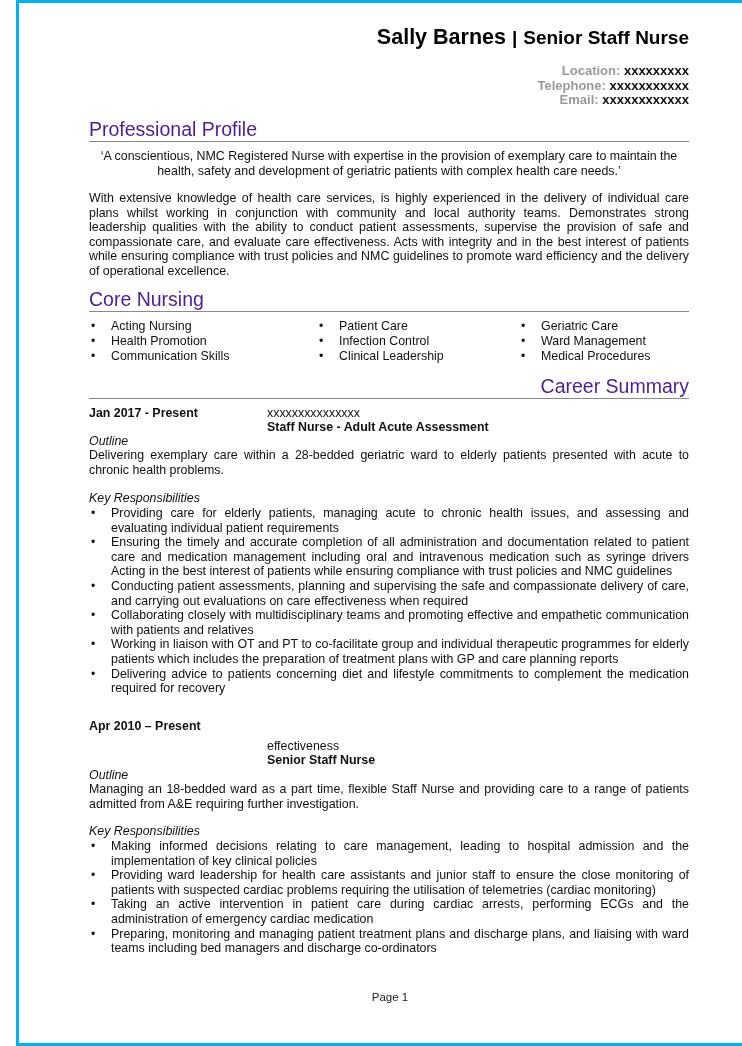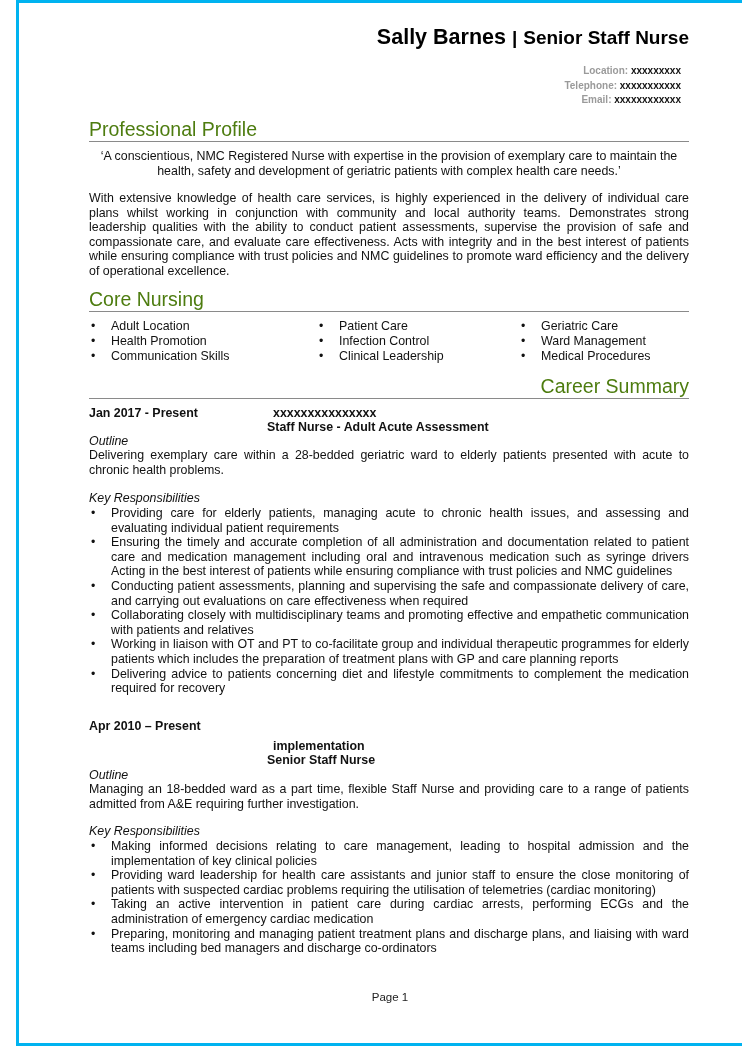--- a/index.html
+++ b/index.html
@@ -15,39 +15,39 @@
     color: #111;
     font-size: 12.4px;
     line-height: 14.6px;
     margin-left: 16px;
   }
   .content { position: absolute; left: 70px; top: 0; width: 600px; }
 
   .name-line { position: absolute; right: 0; top: 27px; font-weight: bold; font-size: 21.5px; white-space: nowrap; color: #000; }
   .name-line .sep { font-size: 19px; }
   .name-line .title { font-size: 19px; }
-  .contact { position: absolute; right: 8px; top: 61px; text-align: right; font-weight: bold; font-size: 10px; line-height: 14.6px; }
+  .contact { position: absolute; right: 0; top: 61px; text-align: right; font-weight: bold; font-size: 13px; line-height: 14.6px; }
   .contact .lbl { color: #9a9a9a; }
   .contact .val { color: #111; }
 
   .section-head {
     position: absolute; left: 0; width: 600px;
-    font-size: 19.5px; line-height: 22px; color: #4d7c0f;
+    font-size: 19.5px; line-height: 22px; color: #4c1d95;
     border-bottom: 1px solid #8a8a8a; padding-bottom: 1px;
   }
   .quote { position: absolute; left: 0; top: 146px; width: 600px; text-align: center; }
   .para { position: absolute; left: 0; width: 600px; text-align: justify; }
 
   .skills { position: absolute; left: 0; top: 316px; width: 600px; }
   .skill-col { position: absolute; top: 0; }
   .skill { position: relative; padding-left: 22px; height: 15px; white-space: nowrap; }
   .skill::before { content: "\2022"; position: absolute; left: 2px; top: 0; }
 
   .job-date { position: absolute; left: 0; font-weight: bold; white-space: nowrap; }
-  .job-employer { position: absolute; left: 184px; font-weight: bold; white-space: nowrap; }
+  .job-employer { position: absolute; left: 178px; font-weight: normal; white-space: nowrap; }
   .job-role { position: absolute; left: 178px; font-weight: bold; white-space: nowrap; }
   .label-italic { position: absolute; left: 0; font-style: italic; text-align: center; }
 
   .resp { position: absolute; left: 0; width: 600px; margin: 0; padding: 0; list-style: none; }
   .resp li { position: relative; padding-left: 22px; text-align: justify; }
   .resp li::before { content: "\2022"; position: absolute; left: 2px; top: 0; }
 
   .footer { position: absolute; left: 0; width: 742px; top: 987px; text-align: center; font-size: 11.5px; color: #222; }
 </style>
 </head>
@@ -68,21 +68,21 @@
       <div><span class="lbl">Email:</span> <span class="val">xxxxxxxxxxxx</span></div>
     </div>
 
     <div class="section-head" style="top:115px;">Professional Profile</div>
     <div class="quote">‘A conscientious, NMC Registered Nurse with expertise in the provision of exemplary care to maintain the health, safety and development of geriatric patients with complex health care needs.’</div>
     <div class="para" style="top:188px;">With extensive knowledge of health care services, is highly experienced in the delivery of individual care plans whilst working in conjunction with community and local authority teams. Demonstrates strong leadership qualities with the ability to conduct patient assessments, supervise the provision of safe and compassionate care, and evaluate care effectiveness. Acts with integrity and in the best interest of patients while ensuring compliance with trust policies and NMC guidelines to promote ward efficiency and the delivery of operational excellence.</div>
 
     <div class="section-head" style="top:285px;">Core Nursing</div>
     <div class="skills">
       <div class="skill-col" style="left:0;">
-        <div class="skill">Adult Location</div>
+        <div class="skill">Acting Nursing</div>
         <div class="skill">Health Promotion</div>
         <div class="skill">Communication Skills</div>
       </div>
       <div class="skill-col" style="left:228px;">
         <div class="skill">Patient Care</div>
         <div class="skill">Infection Control</div>
         <div class="skill">Clinical Leadership</div>
       </div>
       <div class="skill-col" style="left:430px;">
         <div class="skill">Geriatric Care</div>
@@ -102,21 +102,21 @@
     <ul class="resp" style="top:503px;">
       <li>Providing care for elderly patients, managing acute to chronic health issues, and assessing and evaluating individual patient requirements</li>
       <li>Ensuring the timely and accurate completion of all administration and documentation related to patient care and medication management including oral and intravenous medication such as syringe drivers Acting in the best interest of patients while ensuring compliance with trust policies and NMC guidelines</li>
       <li>Conducting patient assessments, planning and supervising the safe and compassionate delivery of care, and carrying out evaluations on care effectiveness when required</li>
       <li>Collaborating closely with multidisciplinary teams and promoting effective and empathetic communication with patients and relatives</li>
       <li>Working in liaison with OT and PT to co-facilitate group and individual therapeutic programmes for elderly patients which includes the preparation of treatment plans with GP and care planning reports</li>
       <li>Delivering advice to patients concerning diet and lifestyle commitments to complement the medication required for recovery</li>
     </ul>
 
     <div class="job-date" style="top:716px;">Apr 2010 – Present</div>
-    <div class="job-employer" style="top:736px;">implementation</div>
+    <div class="job-employer" style="top:736px;">effectiveness</div>
     <div class="job-role" style="top:750px;">Senior Staff Nurse</div>
     <div class="label-italic" style="top:765px;">Outline</div>
     <div class="para" style="top:779px;">Managing an 18-bedded ward as a part time, flexible Staff Nurse and providing care to a range of patients admitted from A&amp;E requiring further investigation.</div>
     <div class="label-italic" style="top:821px;">Key Responsibilities</div>
     <ul class="resp" style="top:836px;">
       <li>Making informed decisions relating to care management, leading to hospital admission and the implementation of key clinical policies</li>
       <li>Providing ward leadership for health care assistants and junior staff to ensure the close monitoring of patients with suspected cardiac problems requiring the utilisation of telemetries (cardiac monitoring)</li>
       <li>Taking an active intervention in patient care during cardiac arrests, performing ECGs and the administration of emergency cardiac medication</li>
       <li>Preparing, monitoring and managing patient treatment plans and discharge plans, and liaising with ward teams including bed managers and discharge co-ordinators</li>
     </ul>

